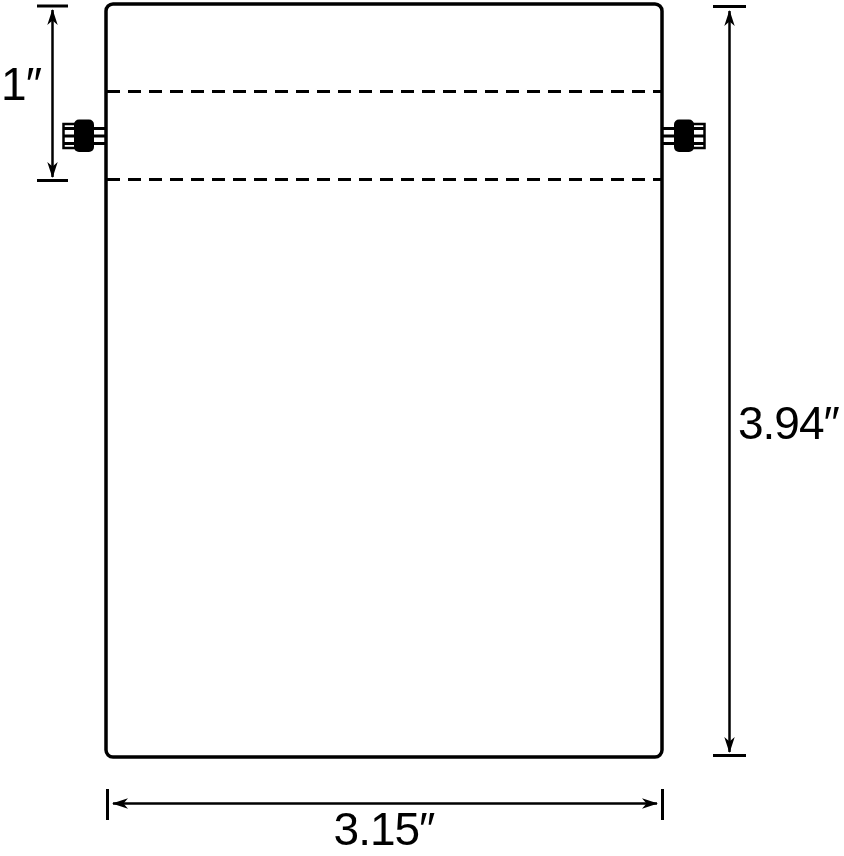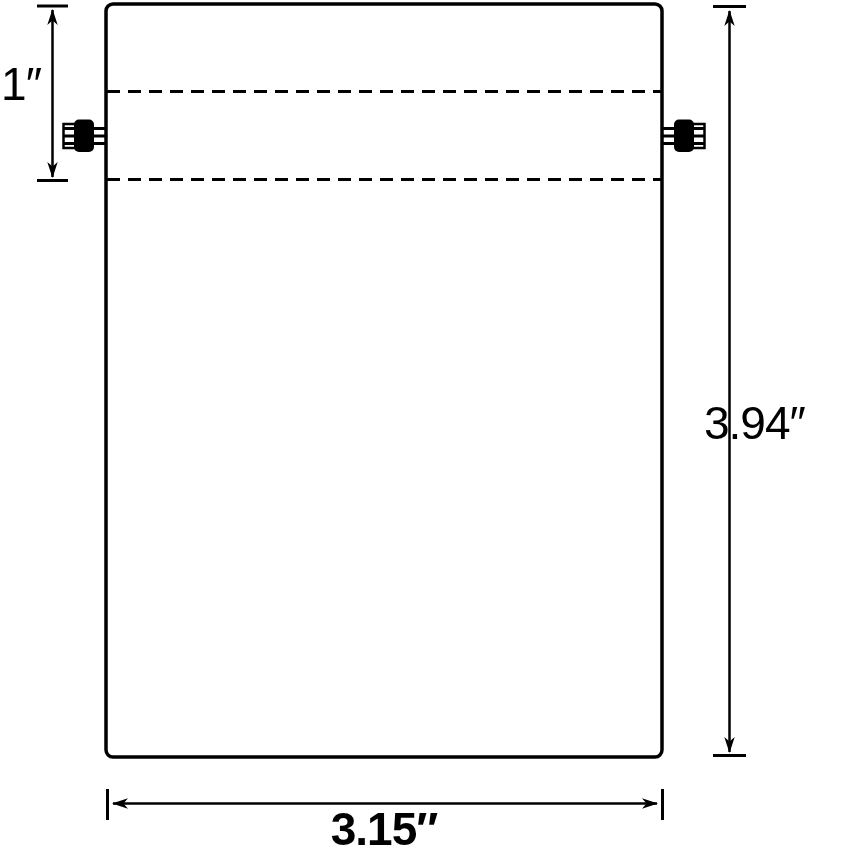--- a/index.html
+++ b/index.html
@@ -28,27 +28,26 @@
     font-size:46px;
     line-height:1.12;
     white-space:nowrap;
     letter-spacing:-1px;
   }
   .dim-label.channel{
     left:-4px; top:59px; width:50px;
     text-align:center;
   }
   .dim-label.height{
-    left:704px; top:398px;
+    left:738px; top:398px;
     text-align:left;
   }
   .dim-label.width{
     left:294px; top:804px; width:180px;
     text-align:center;
-    font-weight:bold;
   }
 </style>
 </head>
 <body>
 
 <div class="stage">
 
   <svg class="diagram" width="844" height="856" viewBox="0 0 844 856">
     <defs>
       <marker id="arrow" viewBox="0 0 16 12" markerWidth="16" markerHeight="12" refX="15" refY="6" orient="auto-start-reverse" markerUnits="userSpaceOnUse">

